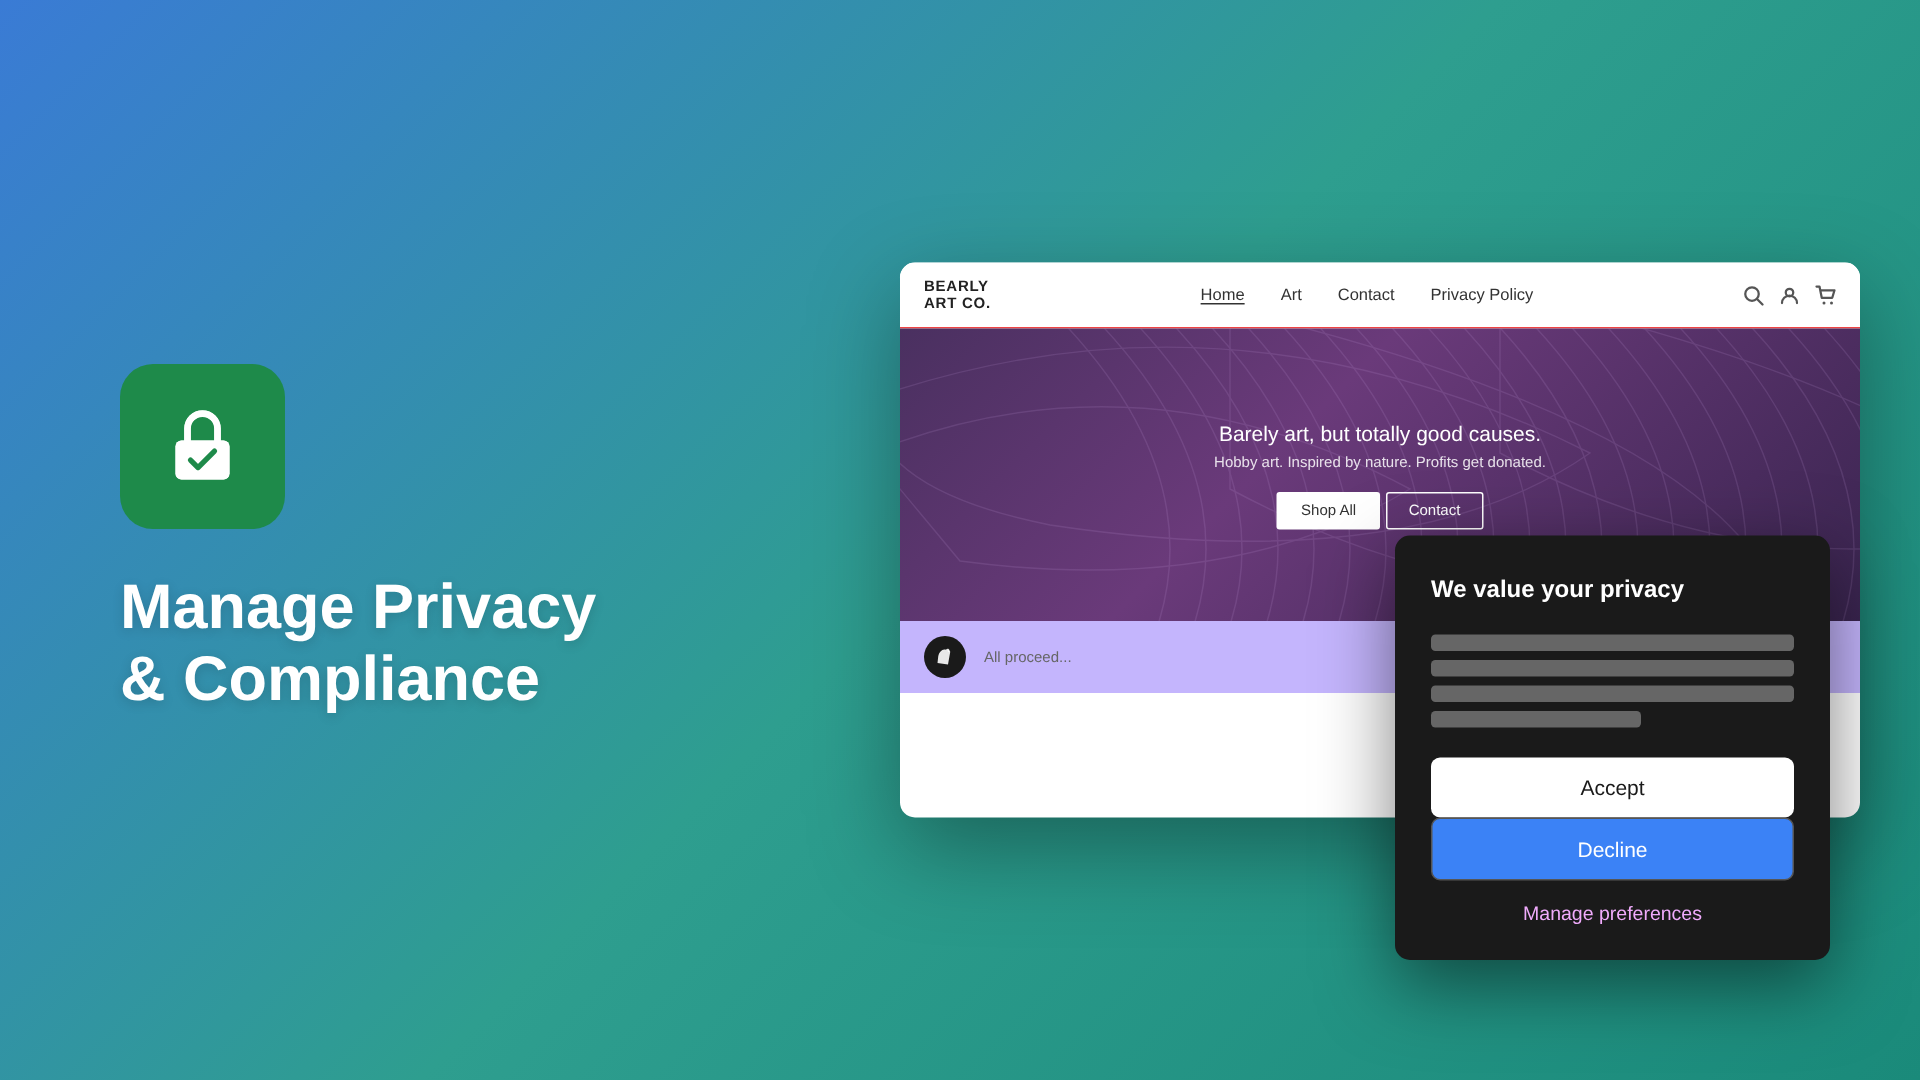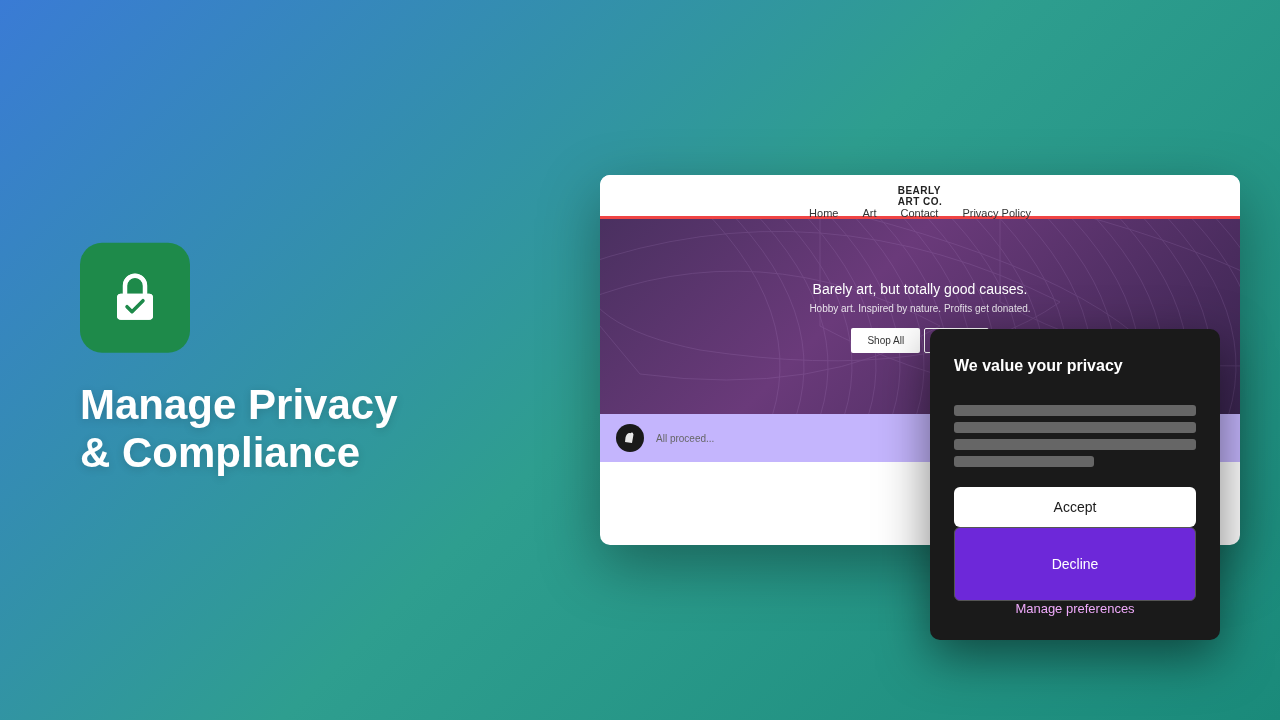--- a/index.html
+++ b/index.html
@@ -61,23 +61,22 @@
       overflow: hidden;
       box-shadow: 0 20px 60px rgba(0,0,0,0.35);
     }
 
     .browser-nav {
       background: white;
       padding: 10px 16px;
       display: flex;
       align-items: center;
       justify-content: space-between;
-      border-bottom: 3px solid #ef4444;
+      border-bottom: 1px solid #ef4444;
       height: 44px;
-      flex-direction: column;
     }
 
     .brand-logo {
       font-size: 10px;
       font-weight: 800;
       letter-spacing: 0.5px;
       color: #222;
       line-height: 1.1;
     }
 
@@ -203,21 +202,21 @@
       border-radius: 10px;
       padding: 28px 24px 24px;
       box-shadow: 0 16px 50px rgba(0,0,0,0.5);
       z-index: 10;
     }
 
     .modal-title {
       color: white;
       font-size: 16px;
       font-weight: 700;
-      margin-bottom: 30px;
+      margin-bottom: 20px;
     }
 
     .text-lines {
       display: flex;
       flex-direction: column;
       gap: 6px;
       margin-bottom: 20px;
     }
 
     .text-line {
@@ -234,28 +233,29 @@
       color: #1a1a1a;
       border: none;
       border-radius: 6px;
       font-size: 14px;
       font-weight: 500;
       cursor: pointer;
     }
 
     .modal-btn-decline {
       width: 100%;
-      padding: 28px;
-      background: #6d28d9;
+      padding: 12px;
+      background: #3b82f6;
       color: white;
       border: 1.5px solid #555;
       border-radius: 6px;
       font-size: 14px;
       font-weight: 500;
       cursor: pointer;
+      margin-bottom: 14px;
     }
 
     .modal-manage {
       text-align: center;
       color: #f0abfc;
       font-size: 13px;
       cursor: pointer;
     }
 
     

